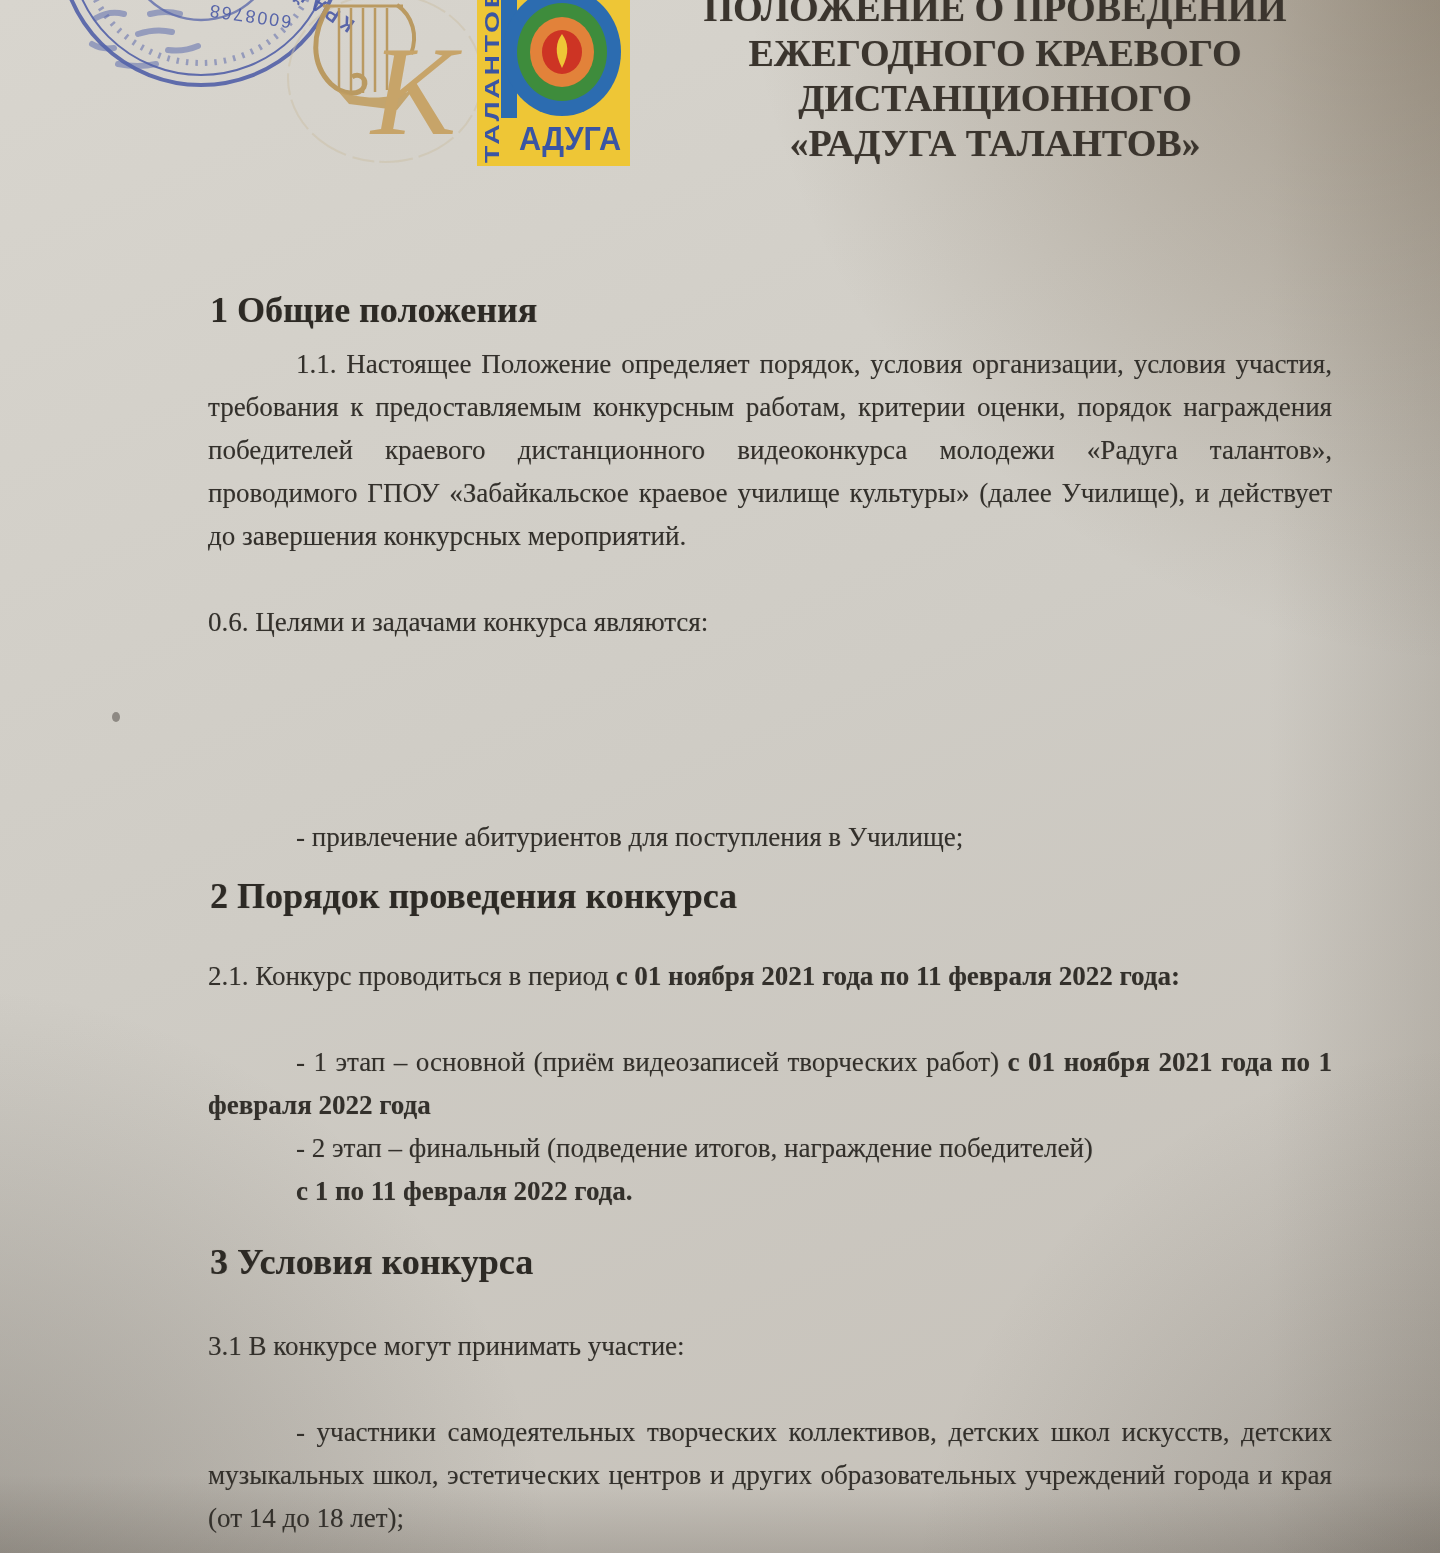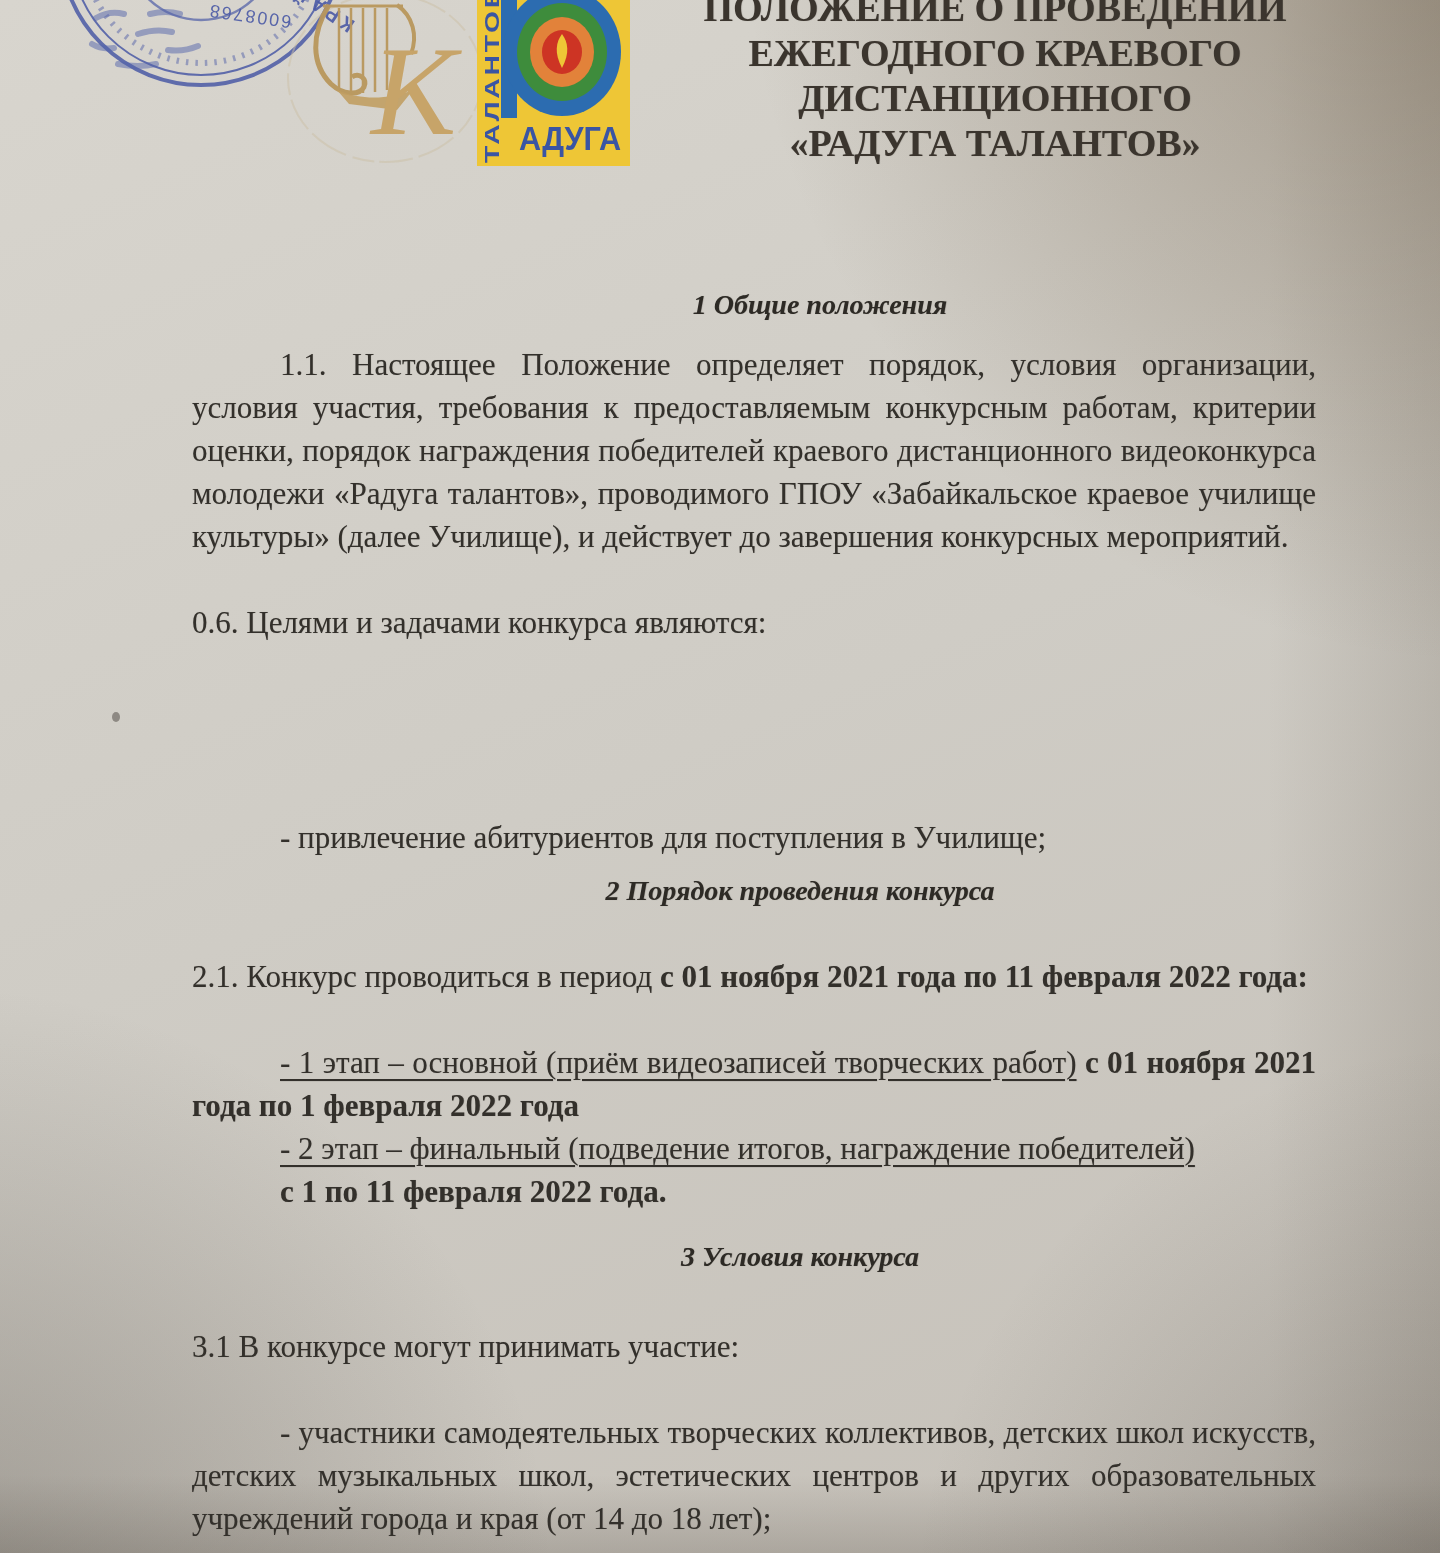--- a/index.html
+++ b/index.html
@@ -13,34 +13,33 @@
       linear-gradient(to top, rgba(72,64,54,.22), rgba(72,64,54,0) 5%),
       linear-gradient(to left, rgba(80,70,56,.16), rgba(80,70,56,0) 12%),
       linear-gradient(157deg,#d8d5ce 0%,#cfccc5 48%,#c5c0b8 100%);
   }
   .title{
     position:absolute;left:640px;top:-14px;width:710px;
     font-size:38px;font-weight:bold;line-height:45px;text-align:center;
     color:#3b352e;text-shadow:.4px .4px .8px rgba(52,47,40,.35);
   }
   .h{
-    position:absolute;left:210px;width:1180px;text-align:center;
-    font-size:28px;font-weight:bold;color:#2d2a25;
+    position:absolute;left:210px;width:1180px;text-align:left;
+    font-size:36px;font-weight:bold;color:#2d2a25;
     text-shadow:.4px .4px .8px rgba(52,47,40,.35);
-    font-style:italic;
   }
   .h1w{width:1220px;}
   .body{
-    position:absolute;left:192px;width:1124px;
-    font-size:31px;line-height:43px;text-align:justify;color:#33302b;
+    position:absolute;left:208px;width:1124px;
+    font-size:27px;line-height:43px;text-align:justify;color:#33302b;
     text-shadow:.3px .3px .7px rgba(51,48,43,.3);
   }
   .ind{text-indent:88px;}
   .b{font-weight:bold;}
-  .ul{text-decoration:underline;text-decoration-thickness:2px;text-underline-offset:6px;}
+  .ul{text-decoration-thickness:2px;text-underline-offset:6px;}
   .stamp{position:absolute;left:0;top:0;}
   .lyre{position:absolute;left:285px;top:0;}
   .raduga{position:absolute;left:477px;top:-24px;}
   .speck{position:absolute;left:112px;top:712px;width:8px;height:10px;border-radius:50%;
     background:#55504a;opacity:.55;}
   svg text{font-family:"Liberation Sans","DejaVu Sans",sans-serif;}
   svg text.serifit{font-family:"Liberation Serif","DejaVu Serif",serif;}
 </style>
 </head>
 <body>

